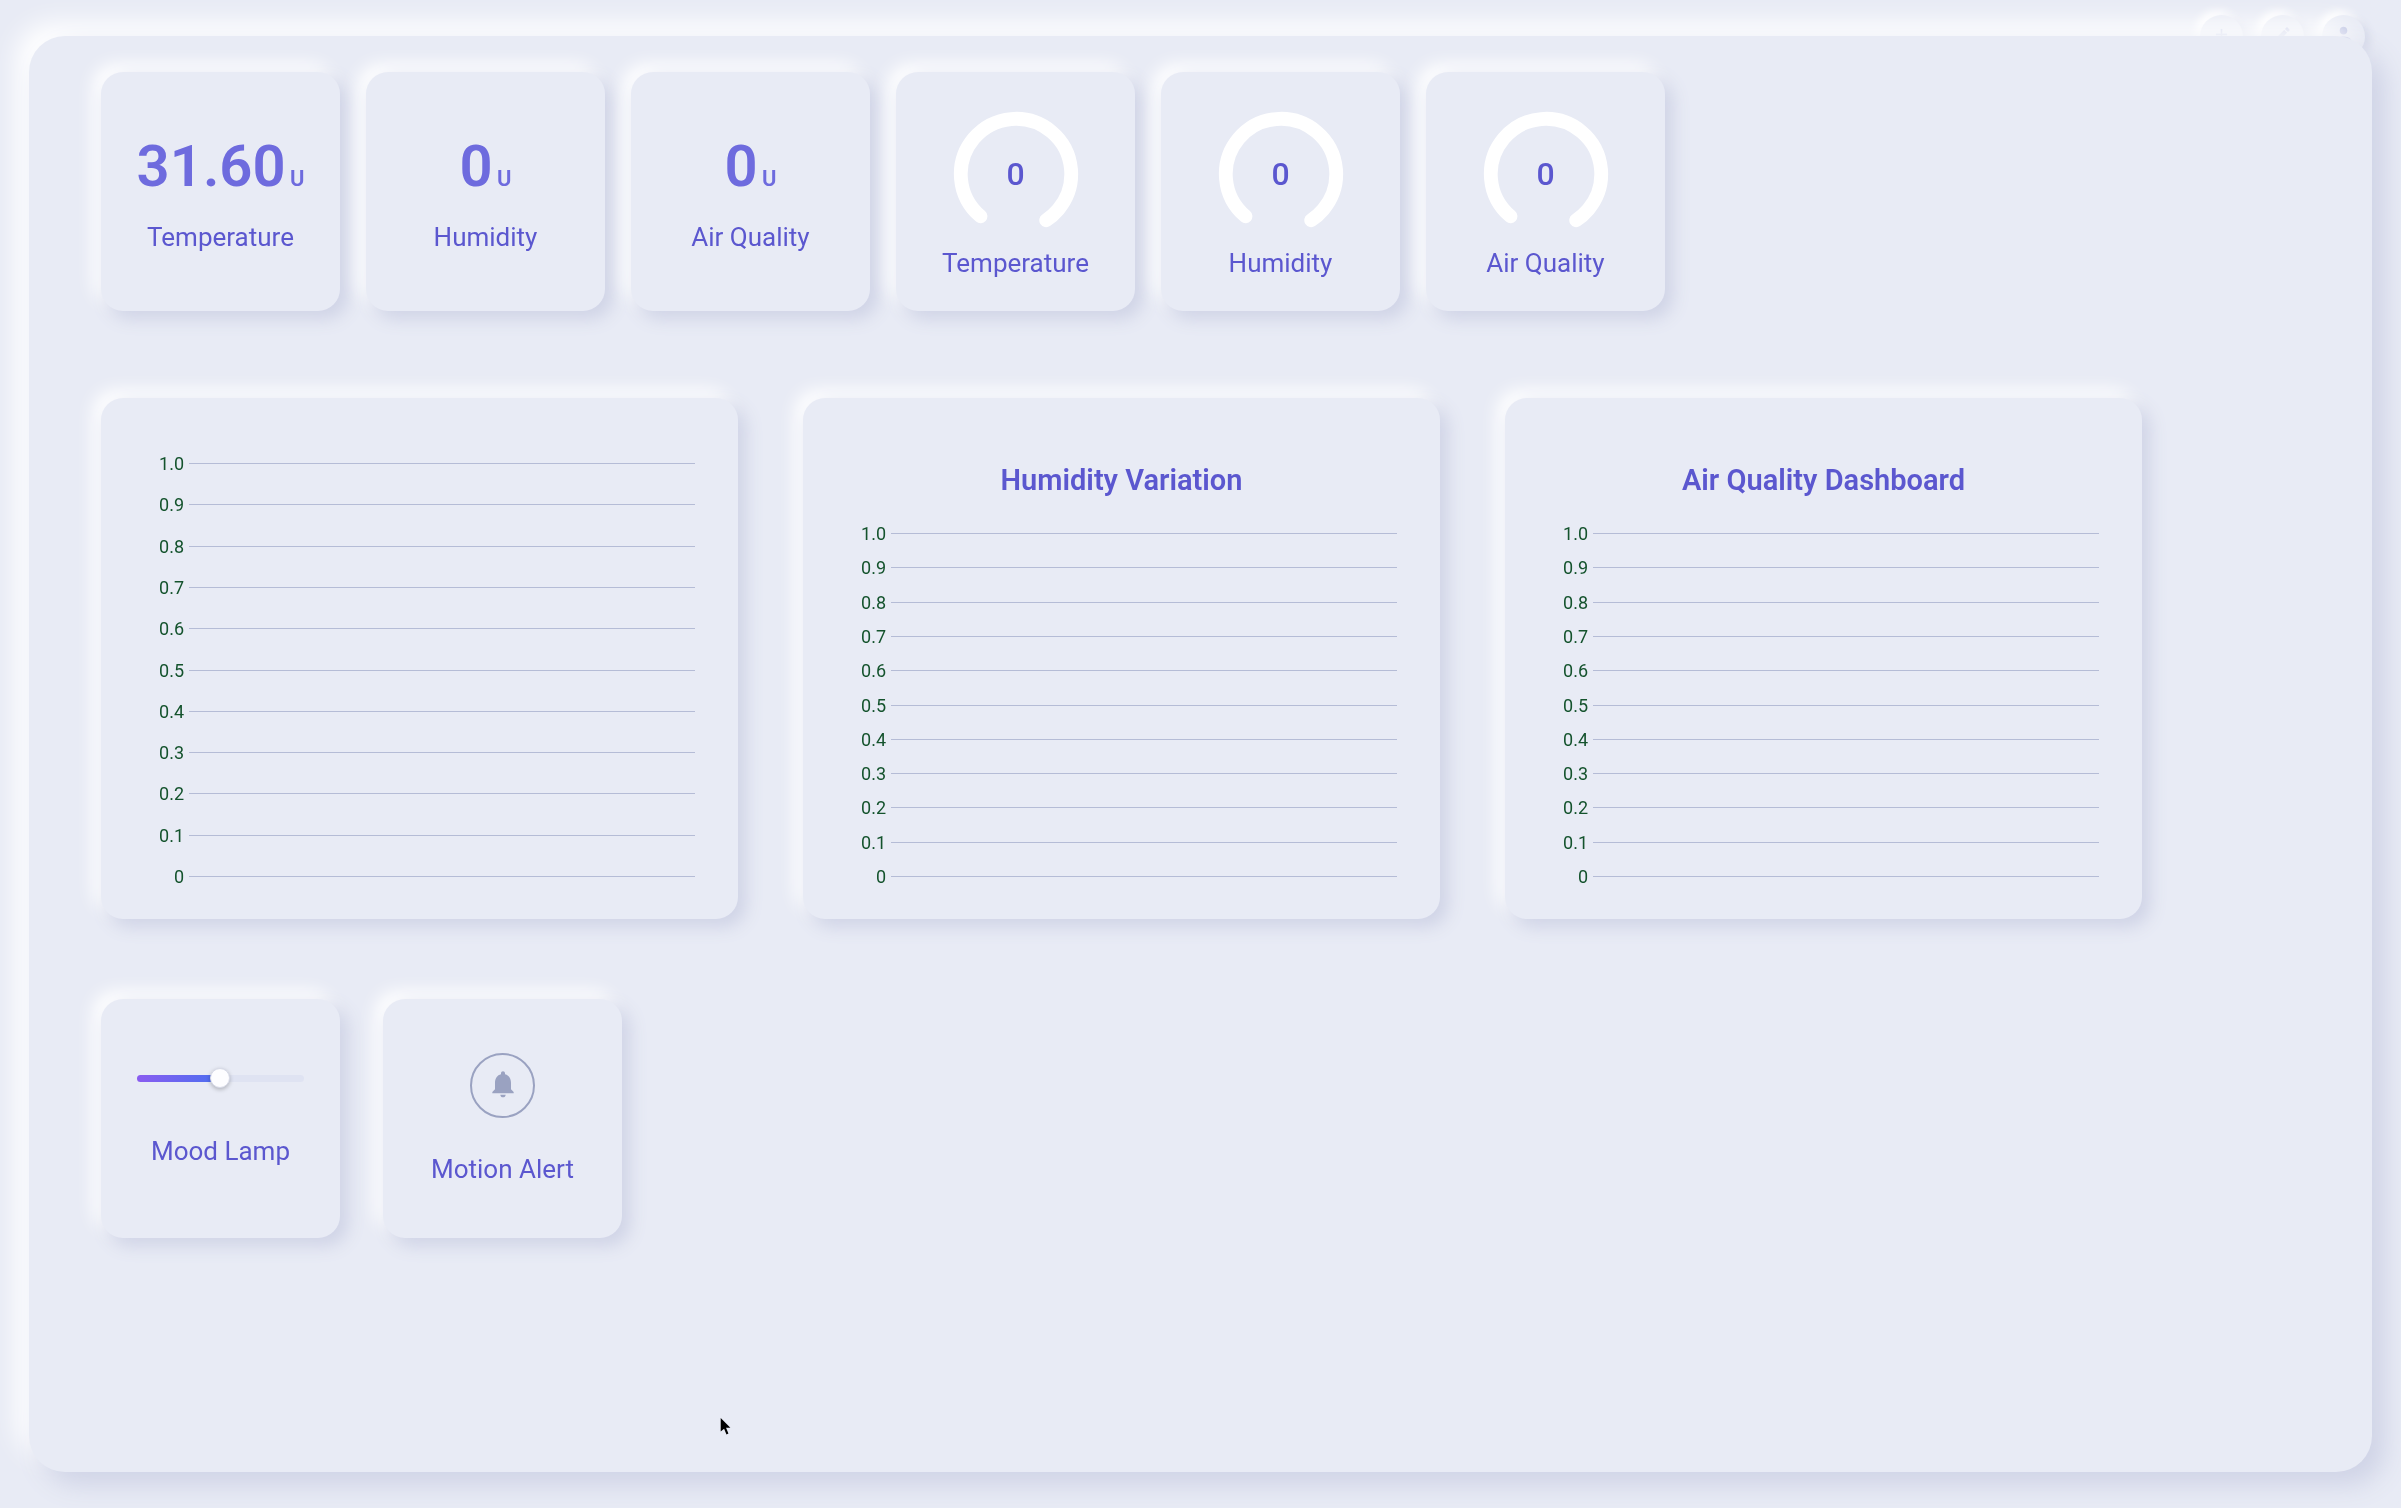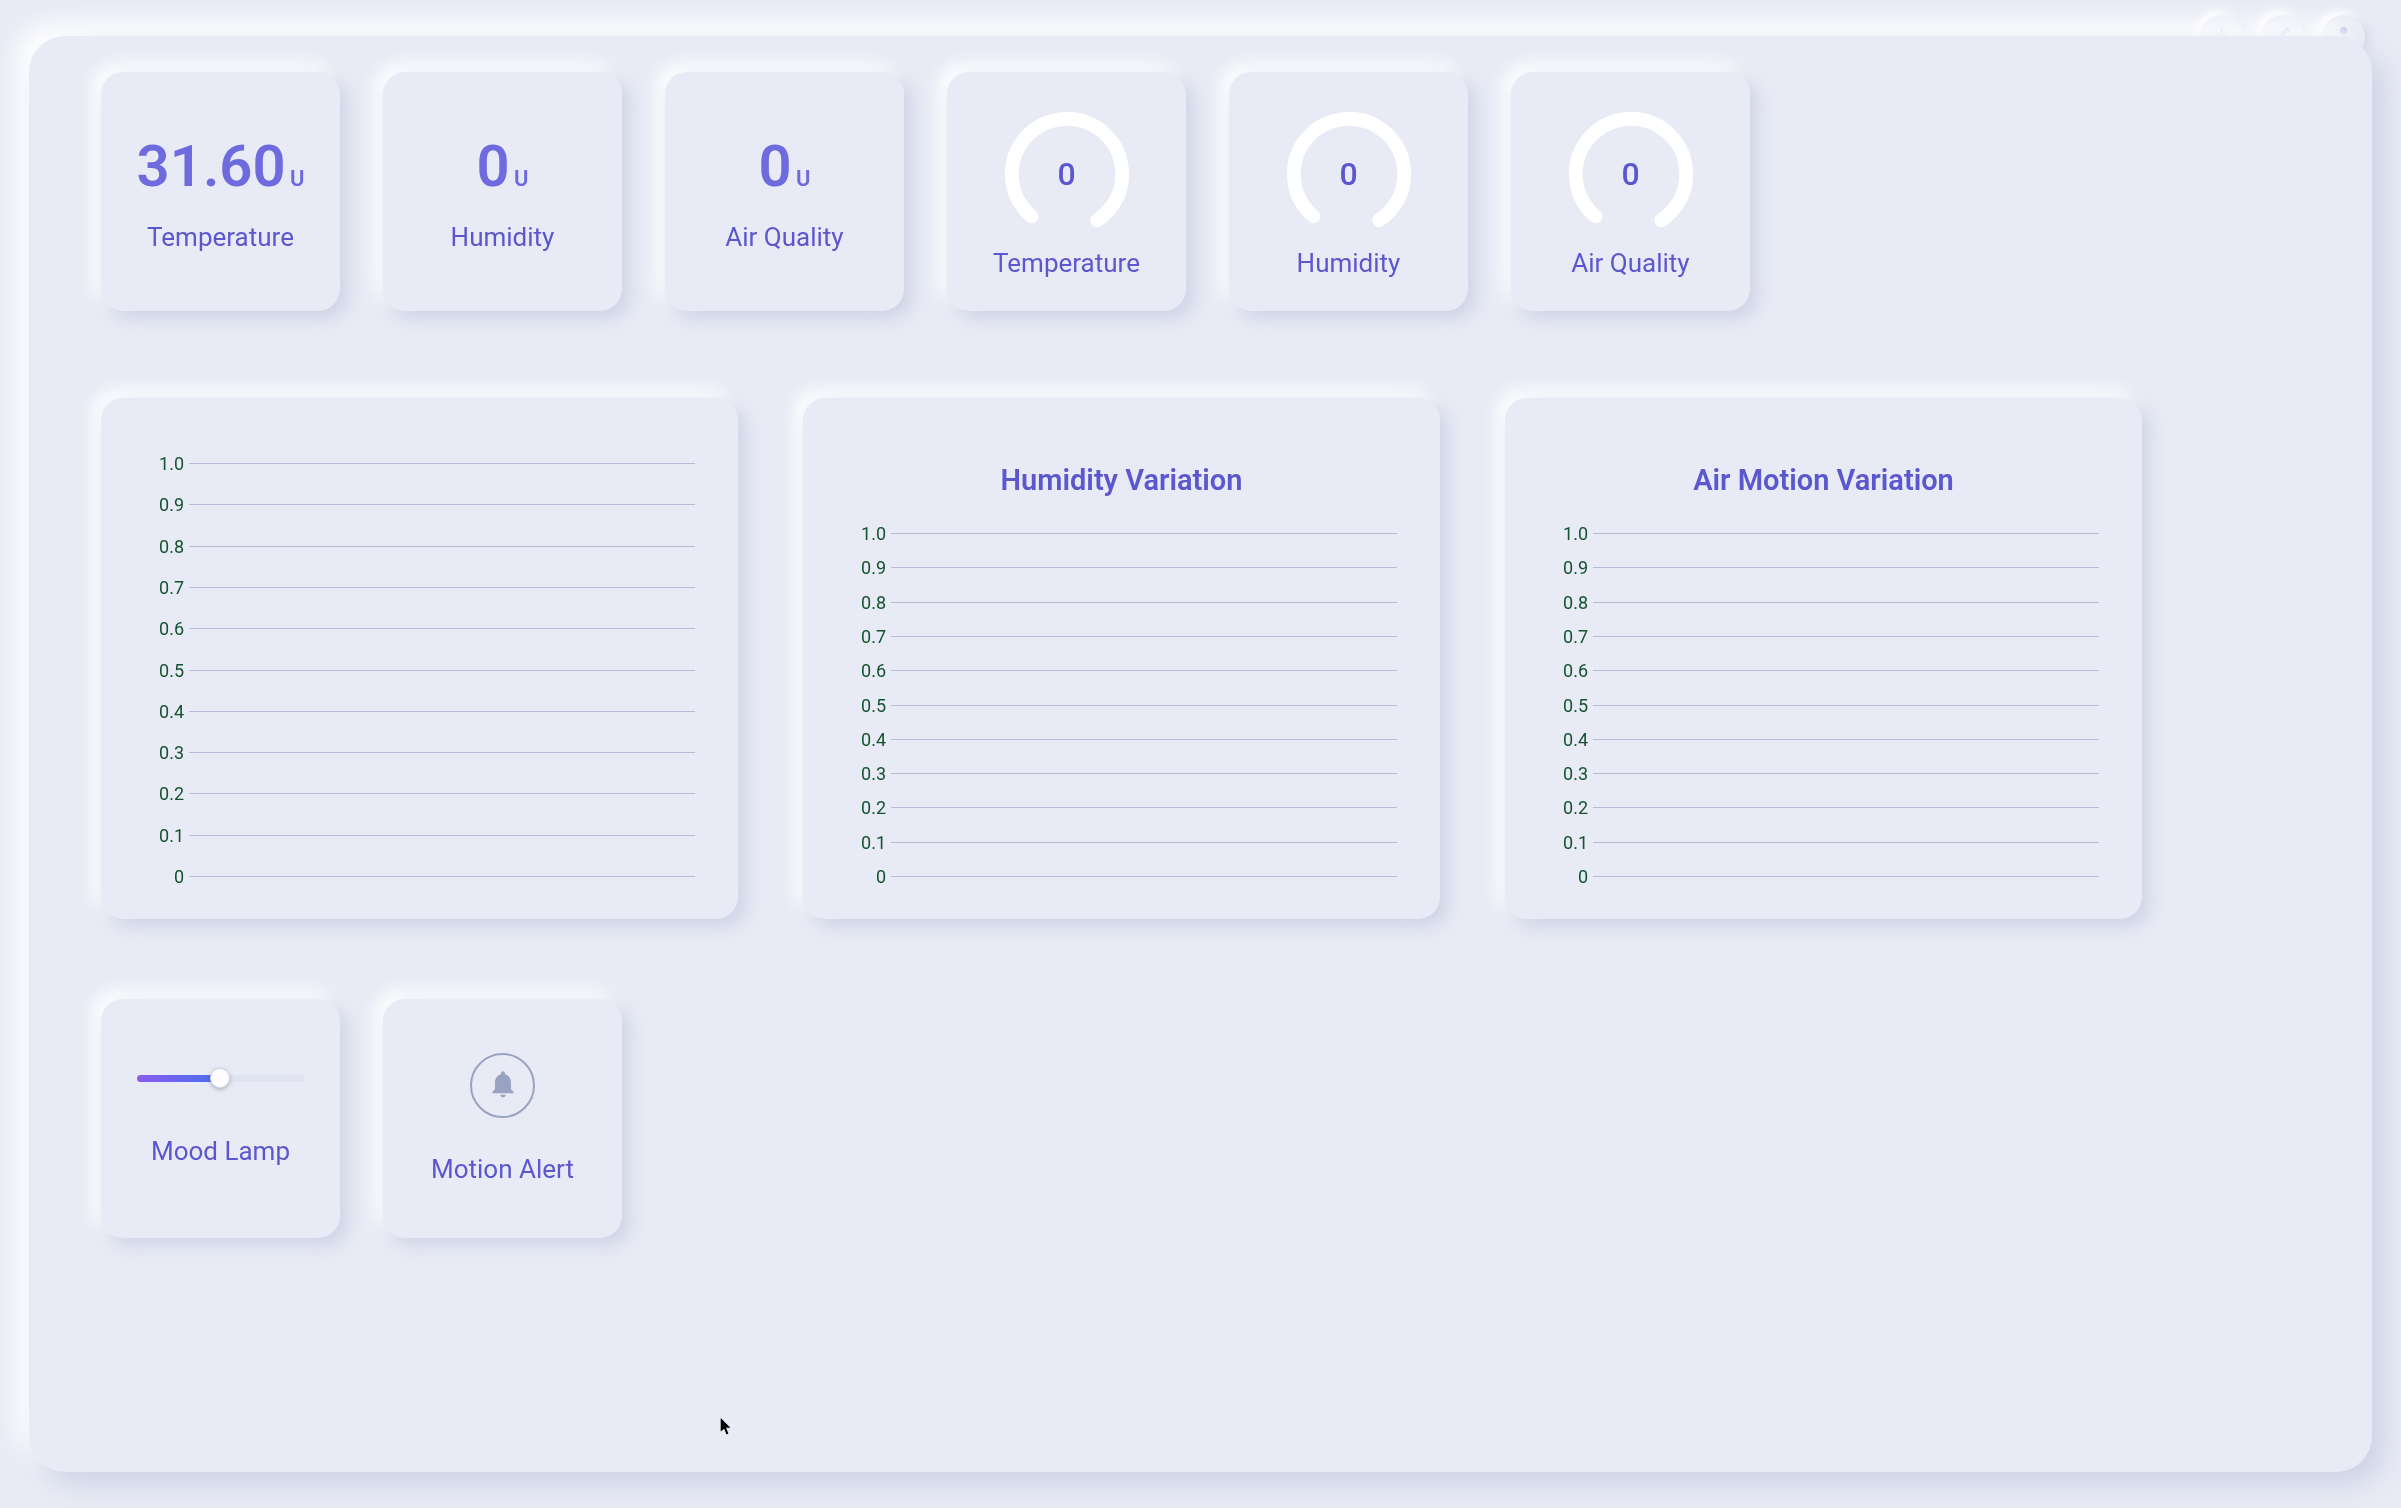--- a/index.html
+++ b/index.html
@@ -44,21 +44,21 @@
   }
   .title {
     text-align: center;
     font-size: 41px;
     font-weight: 700;
     color: #5b2ec7;
     margin-bottom: 43px;
   }
   .row {
     display: flex;
-    gap: 43px;
+    gap: 26px;
     margin-bottom: 87px;
     flex-wrap: wrap;
   }
   .card {
     background: #e8ebf5;
     border-radius: 22px;
     box-shadow: 7.2px 7.2px 17.4px #cfd3e6, -7.2px -7.2px 17.4px #ffffff;
     display: flex;
     flex-direction: column;
     align-items: center;
@@ -356,21 +356,21 @@
             <div class="grid-line" style="top: 60%;"></div>
             <div class="grid-line" style="top: 70%;"></div>
             <div class="grid-line" style="top: 80%;"></div>
             <div class="grid-line" style="top: 90%;"></div>
             <div class="grid-line" style="top: 100%;"></div>
           </div>
         </div>
     </div>
 
     <div class="chart-card">
-      <div class="chart-title">Air Motion Variation</div>
+      <div class="chart-title">Air Quality Dashboard</div>
       <div class="chart-area">
           <div class="tick-label" style="top: 0%;">1.0</div>
           <div class="tick-label" style="top: 10%;">0.9</div>
           <div class="tick-label" style="top: 20%;">0.8</div>
           <div class="tick-label" style="top: 30%;">0.7</div>
           <div class="tick-label" style="top: 40%;">0.6</div>
           <div class="tick-label" style="top: 50%;">0.5</div>
           <div class="tick-label" style="top: 60%;">0.4</div>
           <div class="tick-label" style="top: 70%;">0.3</div>
           <div class="tick-label" style="top: 80%;">0.2</div>

